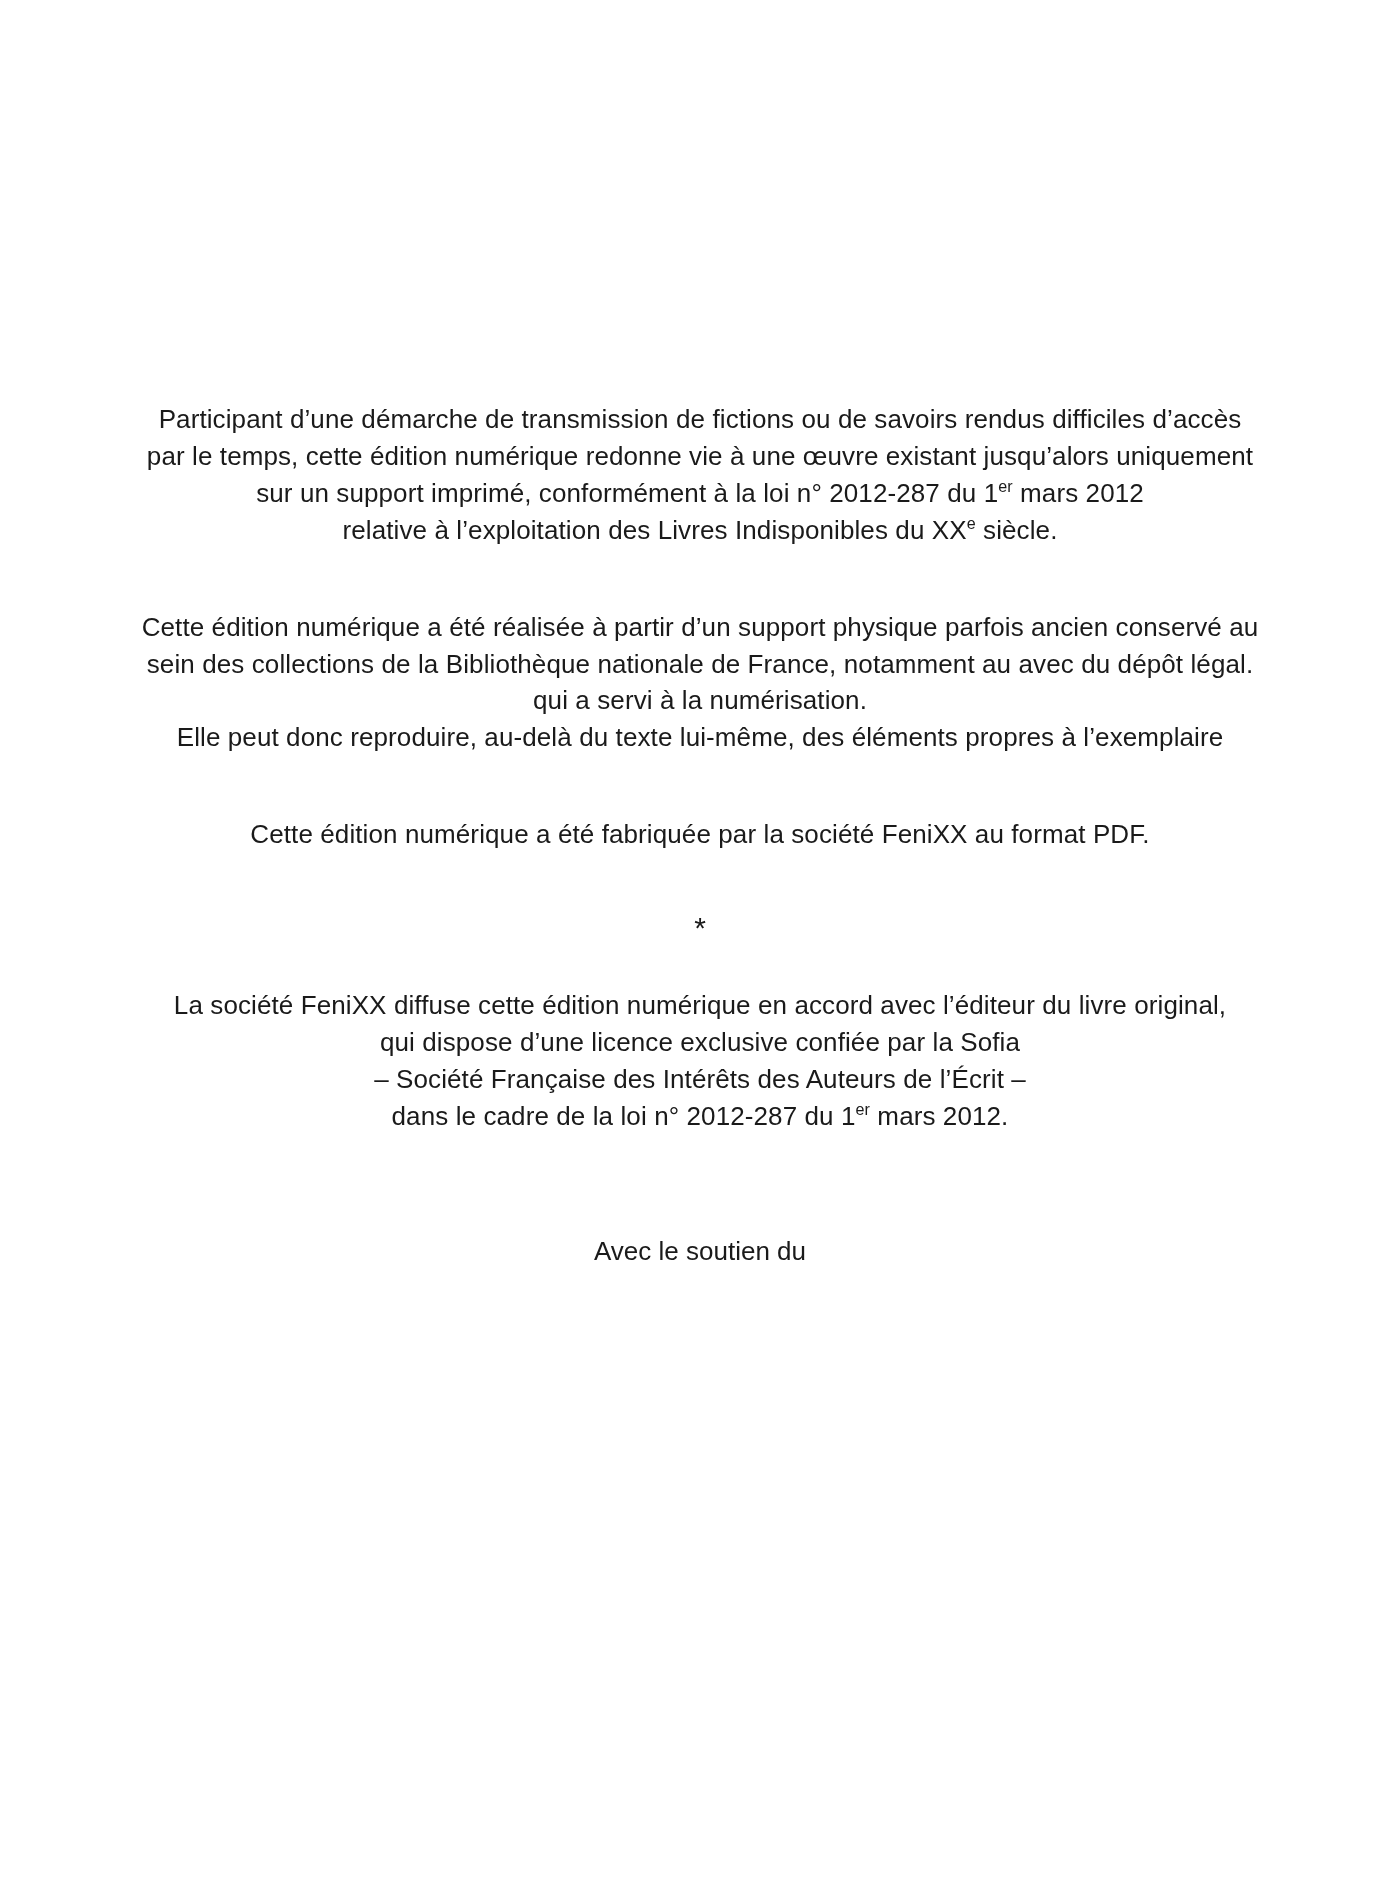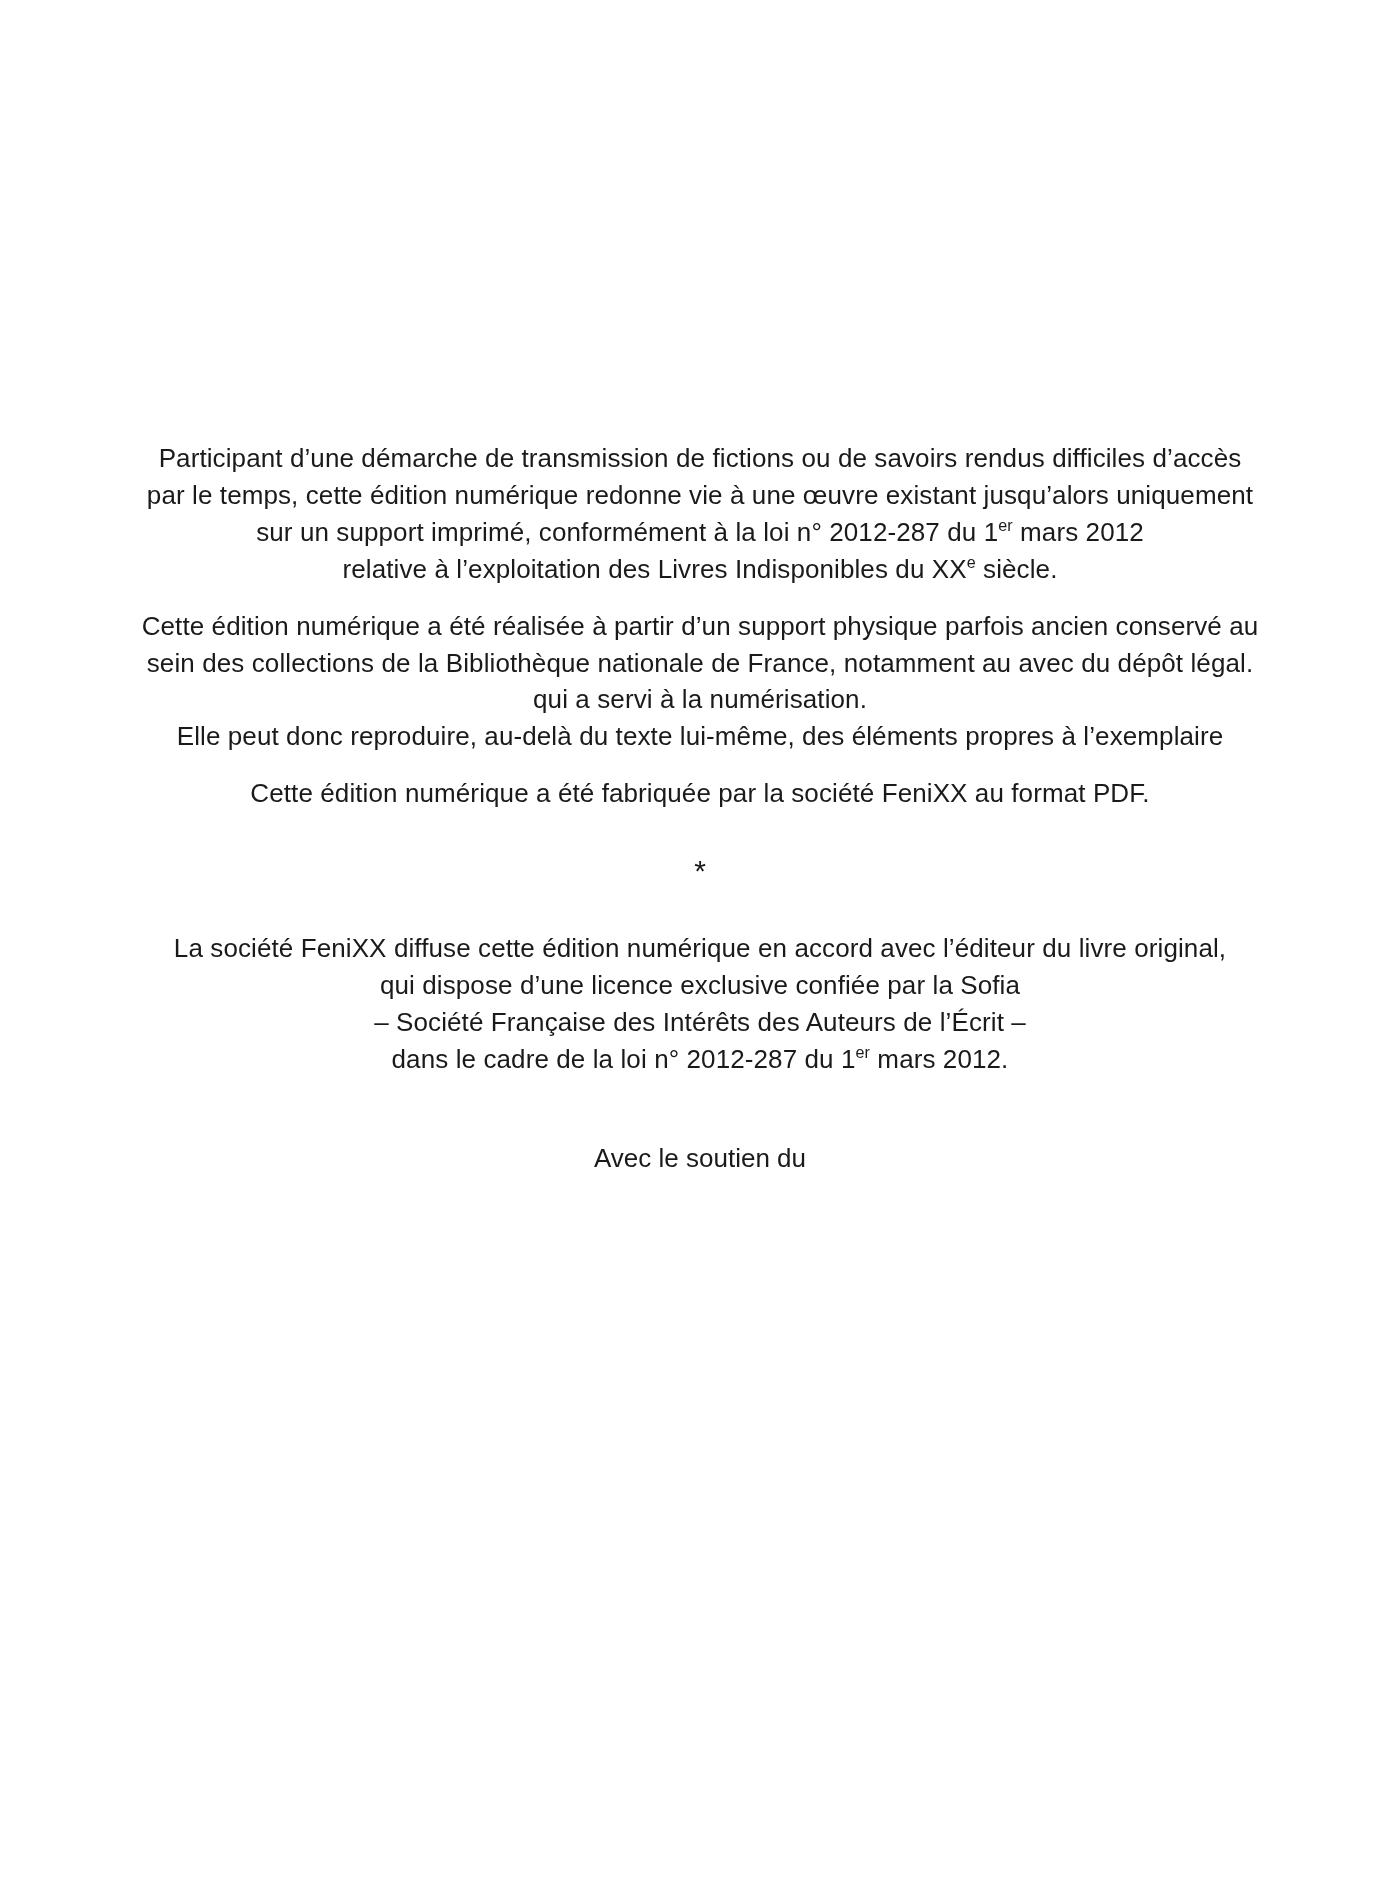--- a/index.html
+++ b/index.html
@@ -19,51 +19,51 @@
     width: 1400px;
     height: 1901px;
     box-sizing: border-box;
     padding: 0;
     position: relative;
   }
   .content {
     position: absolute;
     left: 0;
     right: 0;
-    top: 440px;
+    top: 401px;
     text-align: center;
   }
   .para {
     font-size: 26px;
     line-height: 1.42;
     text-align: center;
     margin: 0 auto;
     width: 1120px;
     letter-spacing: 0.1px;
   }
   .para + .para {
-    margin-top: 20px;
+    margin-top: 60px;
   }
   .para .ln {
     display: block;
     white-space: nowrap;
   }
   sup {
     font-size: 0.62em;
     vertical-align: super;
     line-height: 0;
   }
   .asterisk {
     font-size: 30px;
     margin-top: 44px;
     text-align: center;
     line-height: 1;
   }
   .support-block {
-    margin-top: 64px;
+    margin-top: 100px;
     text-align: center;
   }
   .support-label {
     font-size: 26px;
     line-height: 1.3;
   }
   .logo-wrap {
     margin-top: 10px;
     display: flex;
     justify-content: center;

